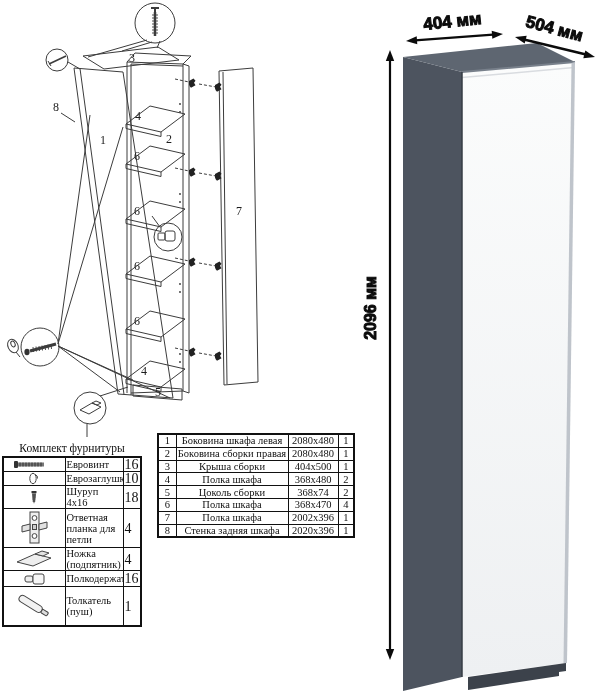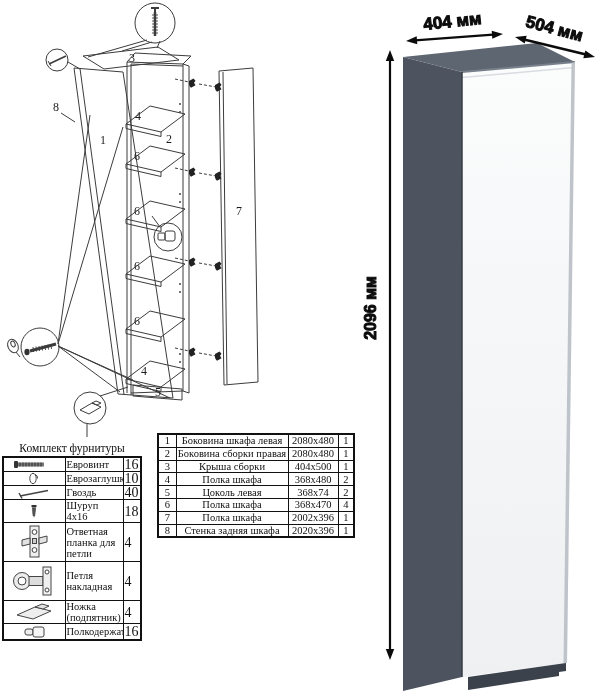--- a/index.html
+++ b/index.html
@@ -226,30 +226,20 @@
         <svg class="icn" width="44" height="13" viewBox="0 0 44 13">
           <ellipse cx="21" cy="6.5" rx="3.2" ry="5.2" fill="#fdfdfd" stroke="#444"></ellipse>
               <path d="M23,2.5 q3,1 2.5,4" stroke="#444" fill="none"></path>
         </svg>
           </td>
       <td>Еврозаглушка</td>
       <td class="qty">10</td>
     </tr>
     <tr class="h16">
       <td>
-        <svg class="icn" width="44" height="12" viewBox="0 0 44 12">
-          <line x1="8" y1="9" x2="36" y2="3.5" stroke="#444" stroke-width="1.6"></line>
-              <line x1="7" y1="6" x2="10" y2="11.5" stroke="#444" stroke-width="1.4"></line>
-        </svg>
-          </td>
-      <td>Гвоздь</td>
-      <td class="qty">40</td>
-    </tr>
-    <tr class="h16">
-      <td>
         <svg class="icn" width="44" height="15" viewBox="0 0 44 15">
           <rect x="19.5" y="1" width="5" height="2.2" fill="#333"></rect>
               <path d="M20,3.2 h4 l-1,8 -1,2.5 -1,-2.5 z" fill="#666"></path>
           <path d="M20,5 h4 M20,7 h4 M20,9 h3.6 M20.4,11 h3" stroke="#333" stroke-width="0.8"></path>
         </svg>
           </td>
       <td>Шуруп 4x16</td>
       <td class="qty">18</td>
     </tr>
     <tr class="h41">
@@ -259,53 +249,51 @@
           <circle cx="25.5" cy="9" r="2.4" fill="#fff" stroke="#444"></circle>
               <circle cx="25.5" cy="27" r="2.4" fill="#fff" stroke="#444"></circle>
           <path d="M13,17 l8,-2 v6 l-8,2 z" fill="#e2e2e2" stroke="#444"></path>
               <path d="M30,15 l8,-2 v6 l-8,2 z" fill="#e2e2e2" stroke="#444"></path>
           <rect x="23.5" y="15.5" width="4" height="5" fill="#ccc" stroke="#444"></rect>
         </svg>
           </td>
       <td>Ответная планка для петли</td>
       <td class="qty">4</td>
     </tr>
-    <tr class="h41">
-      <td>
-        <svg class="icn" width="54" height="38" viewBox="0 0 54 38">
-          <circle cx="15" cy="19" r="8.5" fill="#ececec" stroke="#444"></circle>
-              <circle cx="15" cy="19" r="4" fill="#fff" stroke="#444"></circle>
-          <rect x="22" y="14.5" width="14" height="9" fill="#ddd" stroke="#444"></rect>
-          <rect x="36" y="5" width="8" height="28" fill="#efefef" stroke="#444"></rect>
-          <circle cx="40" cy="10" r="2" fill="#fff" stroke="#444"></circle>
-              <circle cx="40" cy="28" r="2" fill="#fff" stroke="#444"></circle>
-        </svg>
-          </td>
-      <td>Петля накладная</td>
-      <td class="qty">4</td>
-    </tr>
     <tr class="h22">
       <td>
         <svg class="icn" width="50" height="20" viewBox="0 0 50 20">
           <path d="M8,13 L26,5 L42,9 L24,17 Z" fill="#eee" stroke="#444"></path>
               <path d="M26,5 l7,-3 7,2 -6,3 z" fill="#e2e2e2" stroke="#444"></path>
         </svg>
           </td>
       <td>Ножка (подпятник)</td>
       <td class="qty">4</td>
     </tr>
     <tr class="h17">
       <td>
         <svg class="icn" width="44" height="15" viewBox="0 0 44 15">
           <rect x="13" y="5" width="8" height="6" rx="2" fill="#eee" stroke="#444"></rect>
               <rect x="21" y="3" width="11" height="10" rx="2" fill="#f6f6f6" stroke="#444"></rect>
         </svg>
           </td>
       <td>Полкодержатель</td>
       <td class="qty">16</td>
+    </tr>
+    <tr class="h41">
+      <td>
+        <svg class="icn" width="54" height="38" viewBox="0 0 54 38">
+          <g transform="rotate(32 27 19)">
+            <rect x="10" y="15.5" width="26" height="7" rx="3.5" fill="#f2f2f2" stroke="#444"></rect>
+            <rect x="36" y="17" width="7" height="4" rx="1" fill="#ddd" stroke="#444"></rect>
+          </g>
+        </svg>
+          </td>
+      <td>Толкатель (пуш)</td>
+      <td class="qty">1</td>
     </tr>
   </tbody>
     </table>
 
   <table class="parts">
     <colgroup>
         <col style="width:18px">
         <col style="width:112px">
         <col style="width:50px">
         <col style="width:16px">
@@ -330,21 +318,21 @@
       <td>1</td>
     </tr>
     <tr>
       <td>4</td>
       <td>Полка шкафа</td>
       <td>368x480</td>
       <td>2</td>
     </tr>
     <tr>
       <td>5</td>
-      <td>Цоколь левая</td>
+      <td>Цоколь сборки</td>
       <td>368x74</td>
       <td>2</td>
     </tr>
     <tr>
       <td>6</td>
       <td>Полка шкафа</td>
       <td>368x470</td>
       <td>4</td>
     </tr>
     <tr>

